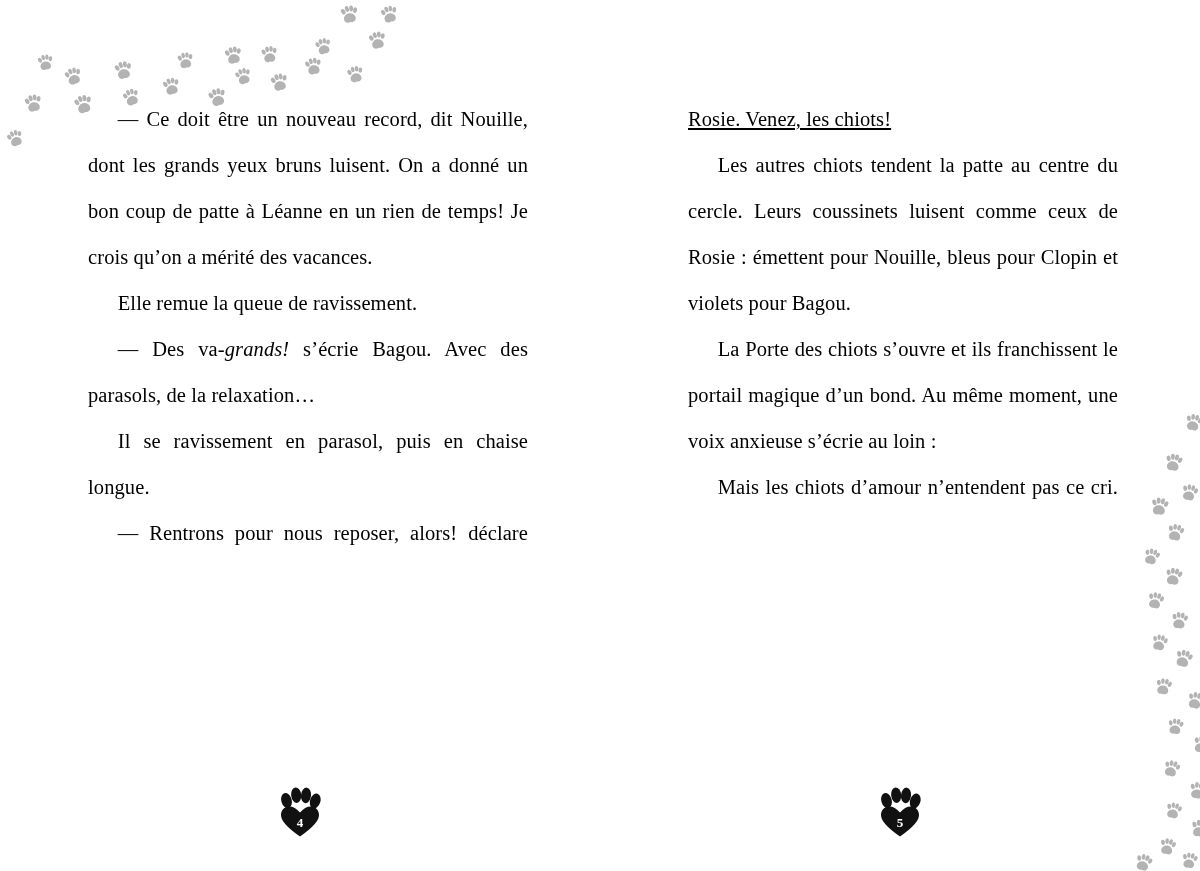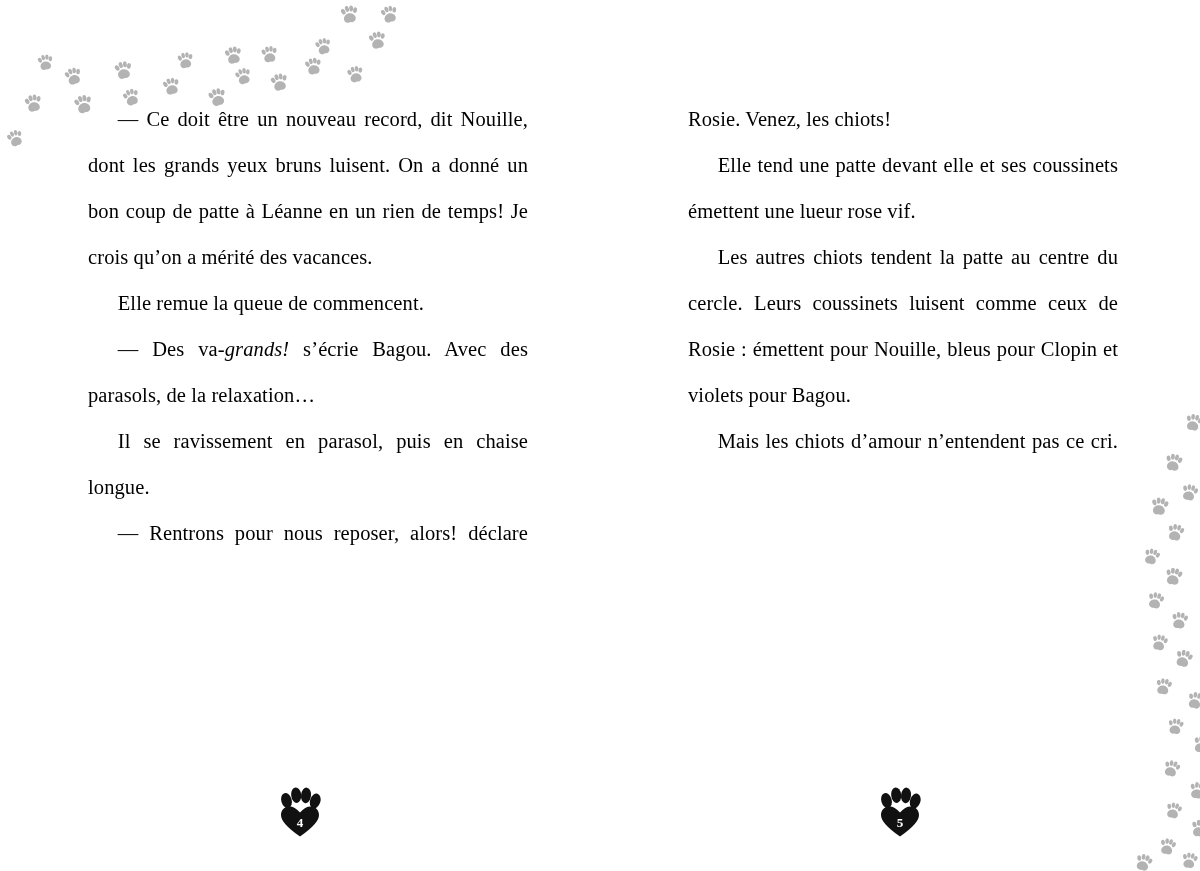--- a/index.html
+++ b/index.html
@@ -59,20 +59,21 @@
     text-justify: inter-word;
     hyphens: none;
     letter-spacing: 0.1px;
   }
   .body-text p {
     margin: 0;
     text-indent: 1.45em;
   }
   .body-text p.no-indent {
     text-indent: 0;
+    text-decoration: underline;
   }
   .body-text p.last-line-flush {
     text-align-last: justify;
   }
   .body-text em {
     font-style: italic;
   }
 
   
   .page-footer {
@@ -502,21 +503,21 @@
       </div>
     </div>
 
   <div class="pages">
 
     <div class="page page-left">
       <div class="body-text">
 
         <p>— Ce doit être un nouveau record, dit Nouille, dont les grands yeux bruns luisent. On a donné un bon coup de patte à Léanne en un rien de temps! Je crois qu’on a mérité des vacances.</p>
 
-        <p>Elle remue la queue de commencent.</p>
+        <p>Elle remue la queue de ravissement.</p>
 
         <p><span>— Des va-</span><em>grands!</em><span> s’écrie Bagou. Avec des parasols, de la relaxation…</span></p>
 
         <p>Il se ravissement en parasol, puis en chaise longue.</p>
 
 
 
         <p class="last-line-flush">— Rentrons pour nous reposer, alors! déclare</p>
       </div>
 
@@ -532,25 +533,25 @@
           <div class="folio-number">4</div>
         </div>
       </div>
     </div>
 
     <div class="page page-right">
       <div class="body-text">
 
         <p class="no-indent">Rosie. Venez, les chiots!</p>
 
-        <p>Elle tend une patte devant elle et ses coussinets émettent une lueur rose vif.</p>
 
         <p>Les autres chiots tendent la patte au centre du cercle. Leurs coussinets luisent comme ceux de Rosie : émettent pour Nouille, bleus pour Clopin et violets pour Bagou.</p>
 
 
+        <p>La Porte des chiots s’ouvre et ils franchissent le portail magique d’un bond. Au même moment, une voix anxieuse s’écrie au loin :</p>
 
 
         <p class="last-line-flush">Mais les chiots d’amour n’entendent pas ce cri.</p>
       </div>
 
       <div class="page-footer">
         <div class="paw-heart">
           <svg viewBox="0 0 48 52" xmlns="http://www.w3.org/2000/svg" aria-hidden="true">
             <ellipse cx="10.5" cy="13.5" rx="5.2" ry="7.6" transform="rotate(-16 10.5 13.5)" fill="#111111"></ellipse>
             <ellipse cx="20.2" cy="8.2" rx="5.0" ry="7.8" transform="rotate(-6 20.2 8.2)" fill="#111111"></ellipse>

